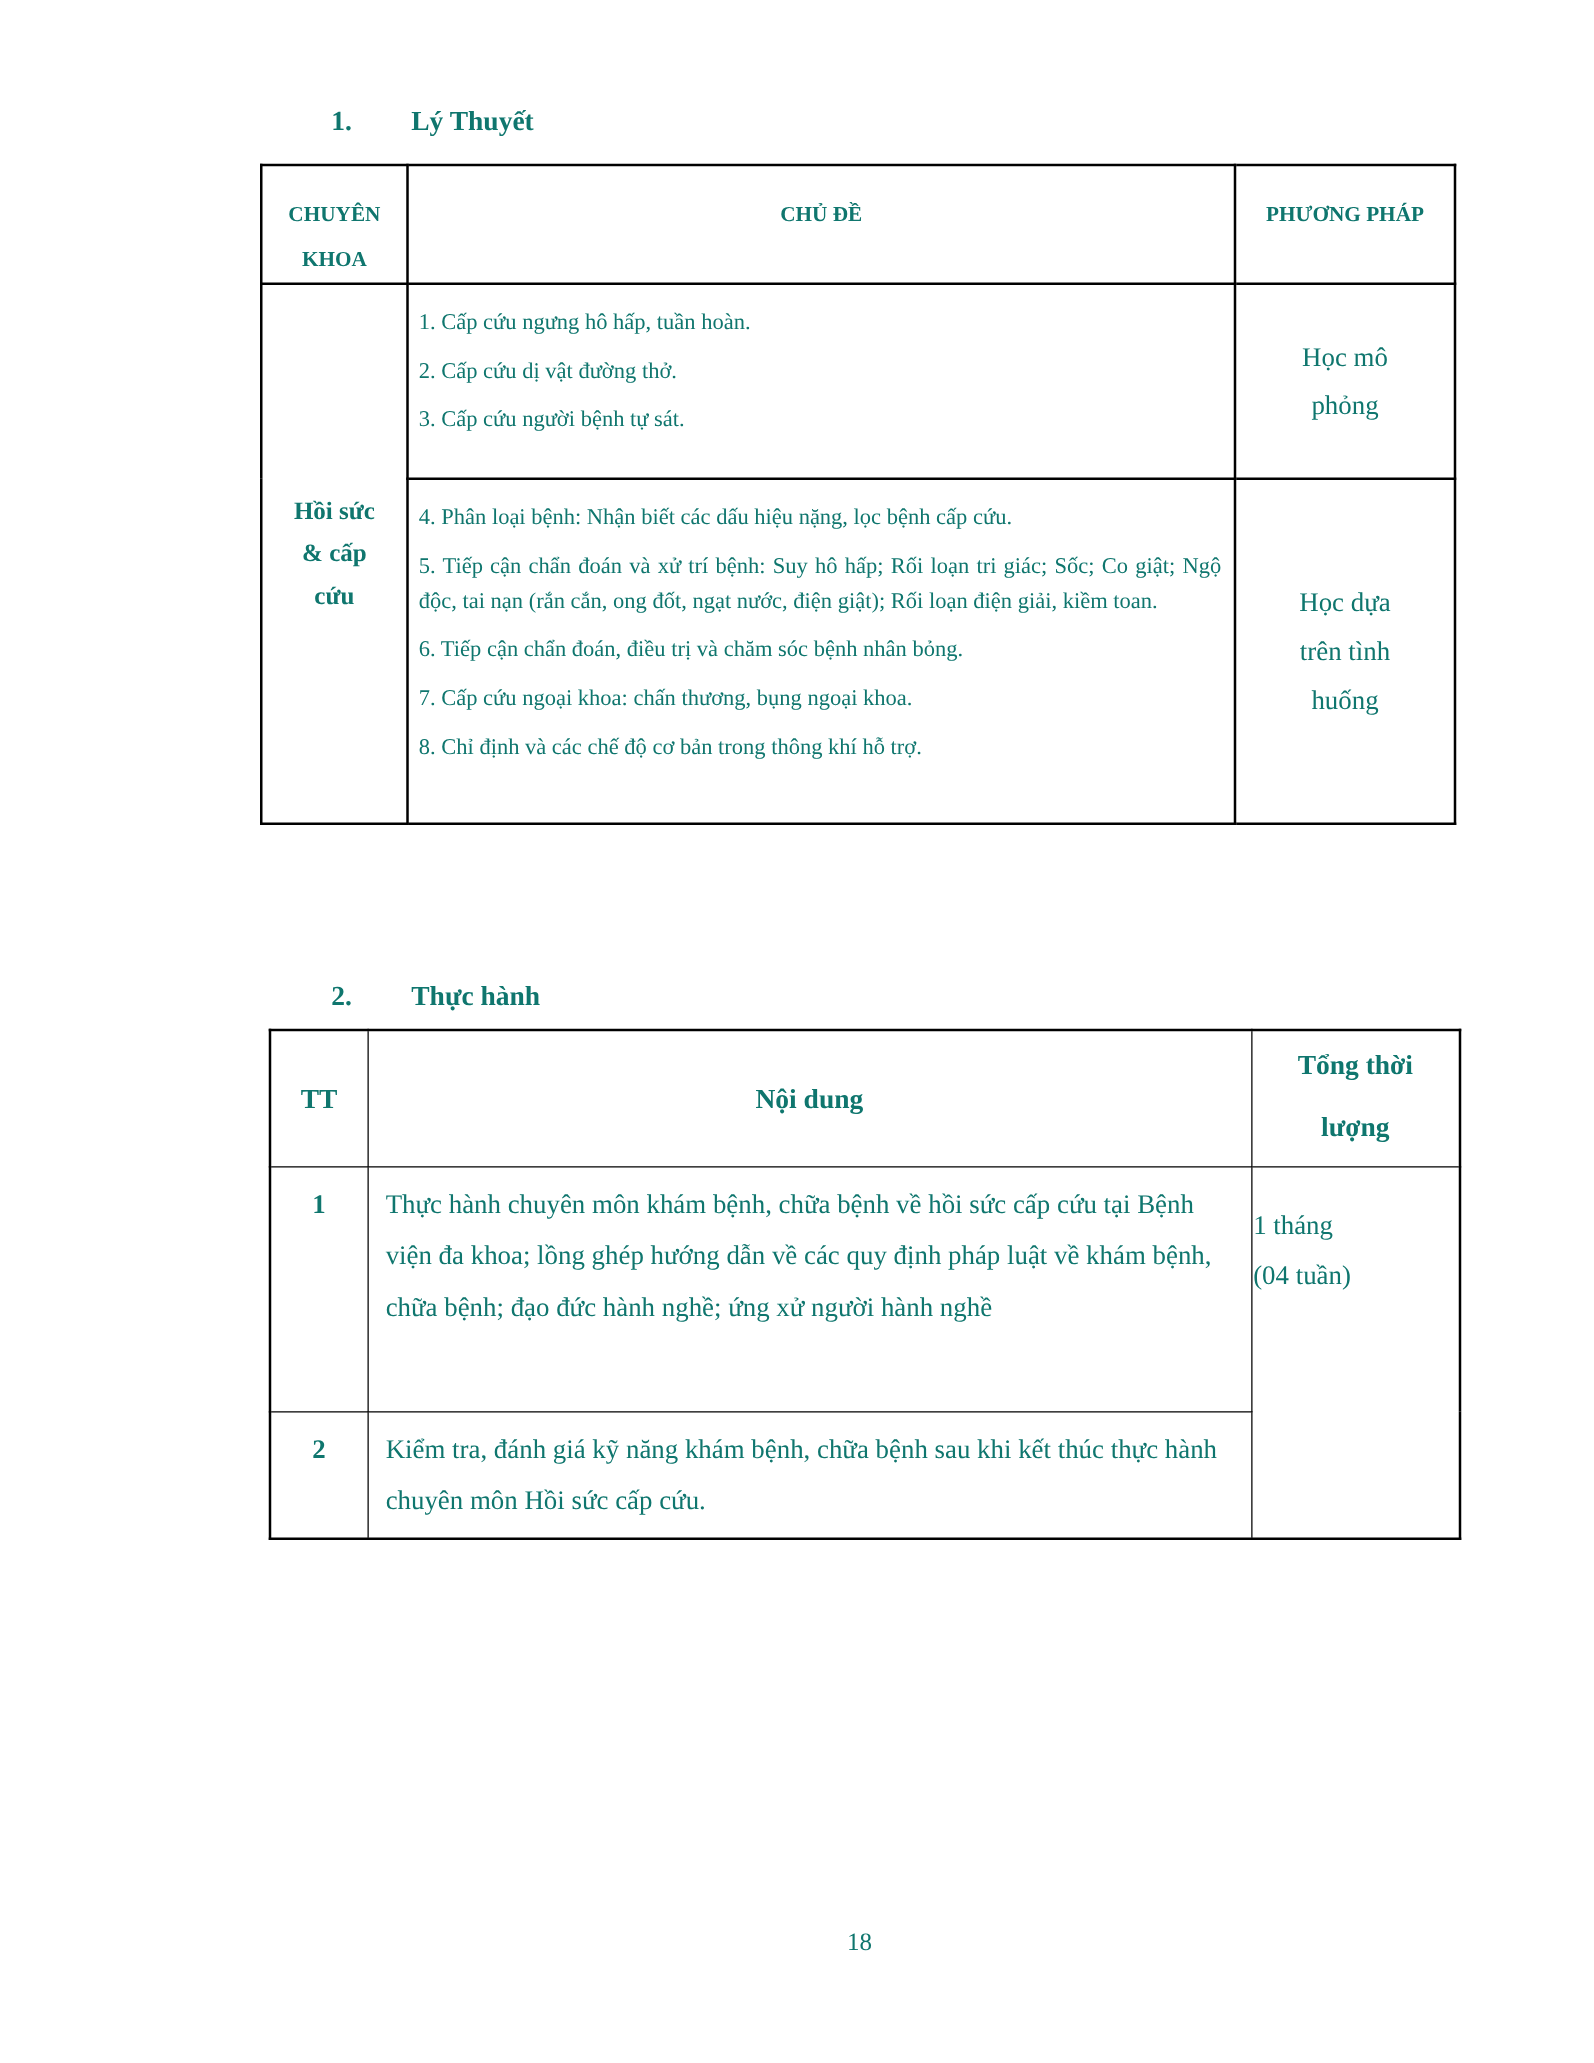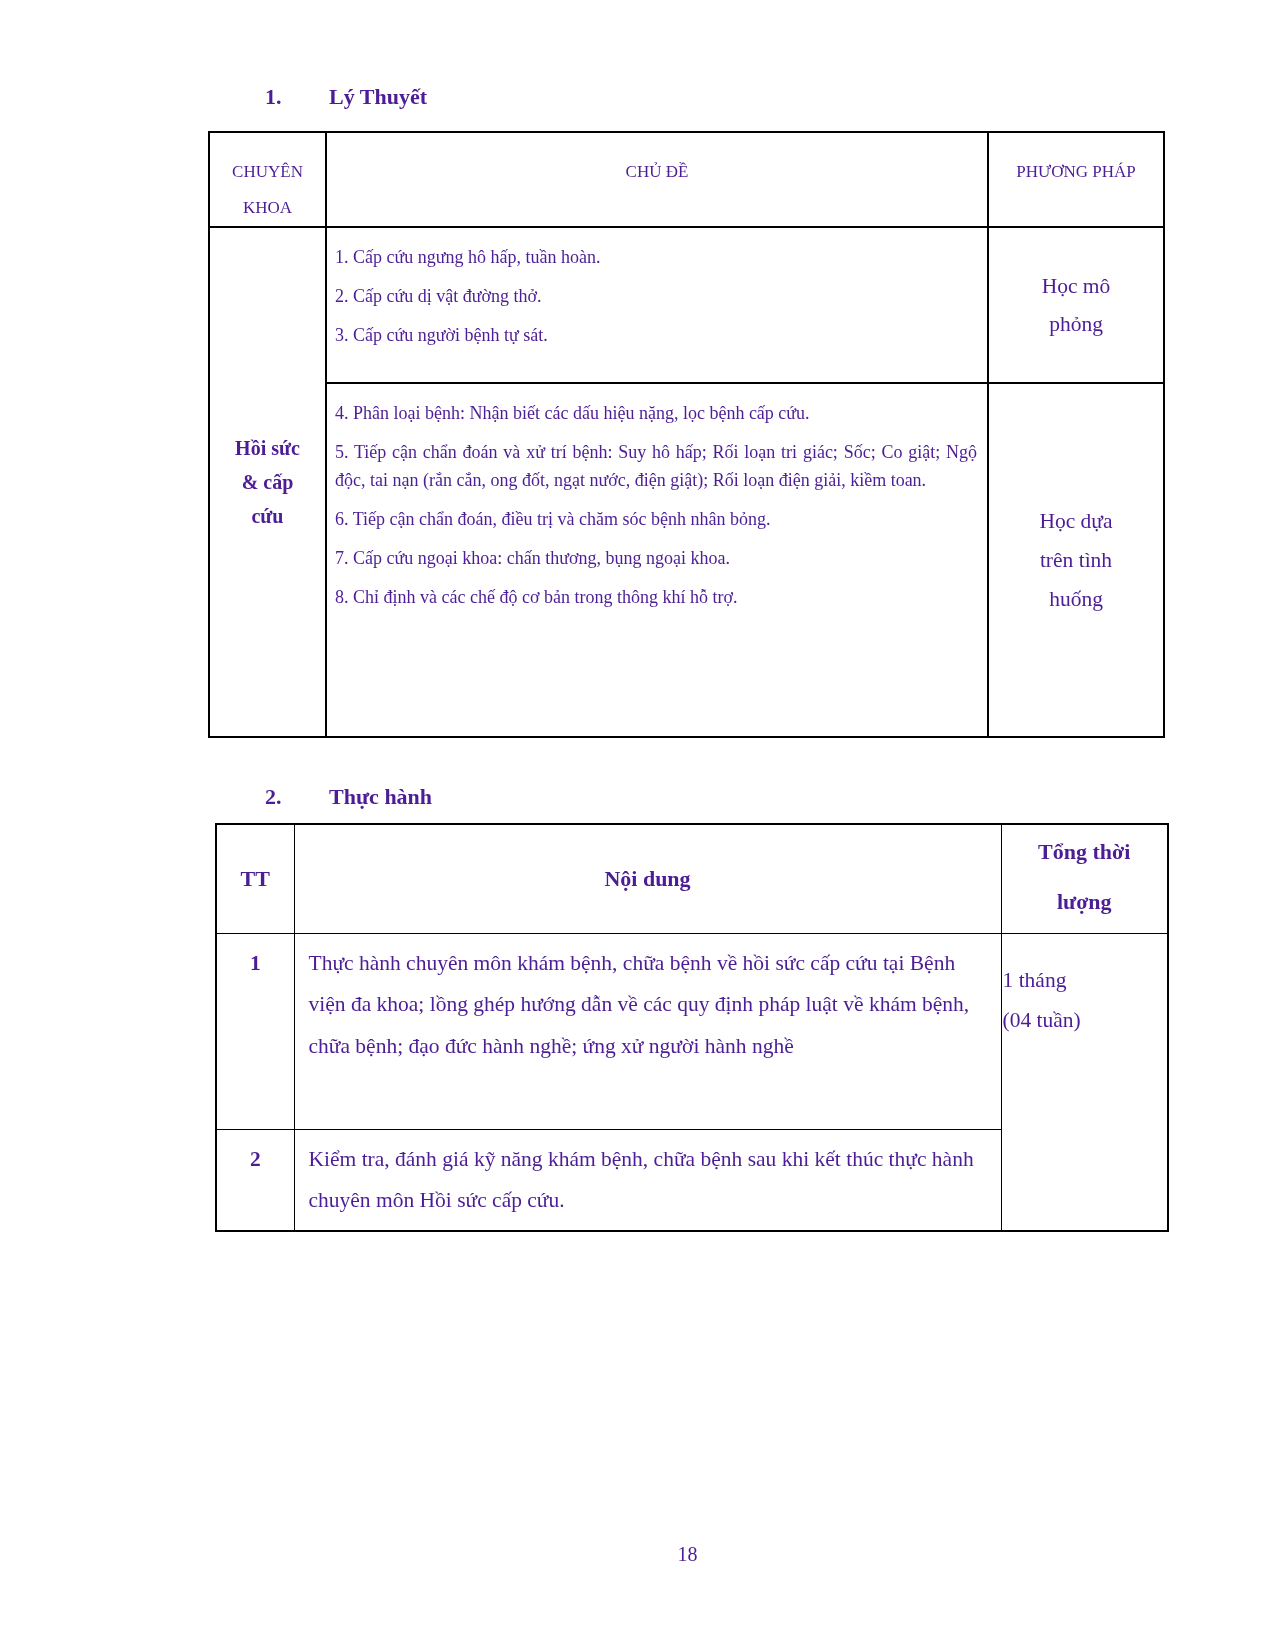--- a/index.html
+++ b/index.html
@@ -1,42 +1,42 @@
 <!DOCTYPE html>
 <html><head>
 <meta charset="utf-8">
 <style>
   html,body{margin:0;padding:0;background:#e8e8e8;}
   .page{
     position:relative;
     width:1275px;height:1650px;
     background:#ffffff;
     font-family:"Liberation Serif","DejaVu Serif",serif;
-    color:#4c1d95;
+    color:#0f766e;
     overflow:hidden;
     margin:0 auto;
   }
   .heading{
     position:absolute;left:265px;
     font-size:22px;font-weight:bold;
     white-space:nowrap;
   }
   #heading-1{top:84px;}
   #heading-2{top:784px;}
   .h-num{display:inline-block;width:64px;}
 
   table{border-collapse:collapse;position:absolute;table-layout:fixed;background:#fff;}
   #theory-table{left:208px;top:131px;width:955px;border:2.5px solid #000;}
   #practice-table{left:215px;top:823px;width:952px;border:2.5px solid #000;}
   #theory-table th,#theory-table td{border:2px solid #000;}
   #practice-table th,#practice-table td{border:1.5px solid #000;}
 
   
   .t1-th{
-    font-size:17px;font-weight:normal;text-align:center;
+    font-size:17px;font-weight:bold;text-align:center;
     vertical-align:top;padding-top:21px;
     white-space:pre-line;line-height:2.1;
   }
   .topics-cell{
     vertical-align:top;text-align:justify;
     font-size:18px;padding:5px 10px 5px 8px;
   }
   .topics-cell p{margin:11px 0;line-height:1.55;}
   .specialty-cell{
     text-align:center;vertical-align:middle;
@@ -101,21 +101,21 @@
 &amp; cấp
 cứu</td>
       <td class="topics-cell">
             <p>1. Cấp cứu ngưng hô hấp, tuần hoàn.</p>
             <p>2. Cấp cứu dị vật đường thở.</p>
             <p>3. Cấp cứu người bệnh tự sát.</p>
           </td>
       <td class="method-cell">Học mô
 phỏng</td>
     </tr>
-    <tr style="height:354px">
+    <tr style="height:276px">
       <td class="topics-cell">
             <p>4. Phân loại bệnh: Nhận biết các dấu hiệu nặng, lọc bệnh cấp cứu.</p>
             <p>5. Tiếp cận chẩn đoán và xử trí bệnh: Suy hô hấp; Rối loạn tri giác; Sốc; Co giật; Ngộ độc, tai nạn (rắn cắn, ong đốt, ngạt nước, điện giật); Rối loạn điện giải, kiềm toan.</p>
             <p>6. Tiếp cận chẩn đoán, điều trị và chăm sóc bệnh nhân bỏng.</p>
             <p>7. Cấp cứu ngoại khoa: chấn thương, bụng ngoại khoa.</p>
             <p>8. Chỉ định và các chế độ cơ bản trong thông khí hỗ trợ.</p>
           </td>
       <td class="method-cell">Học dựa
 trên tình
 huống</td>

